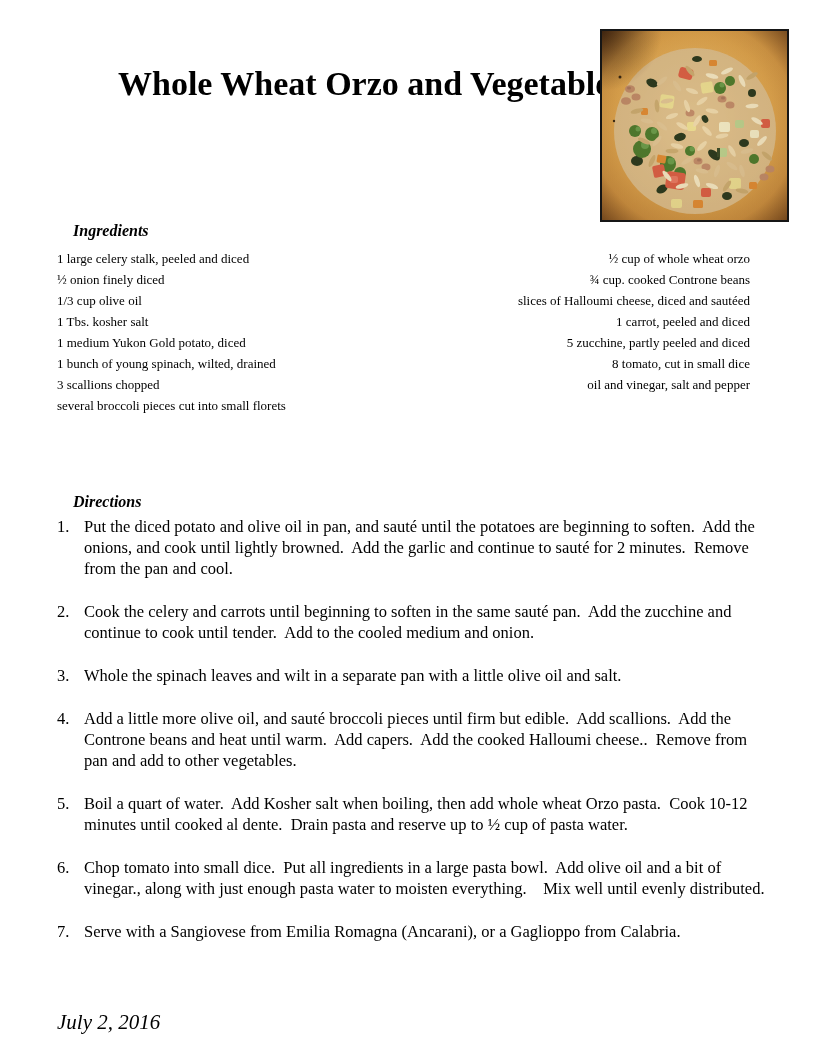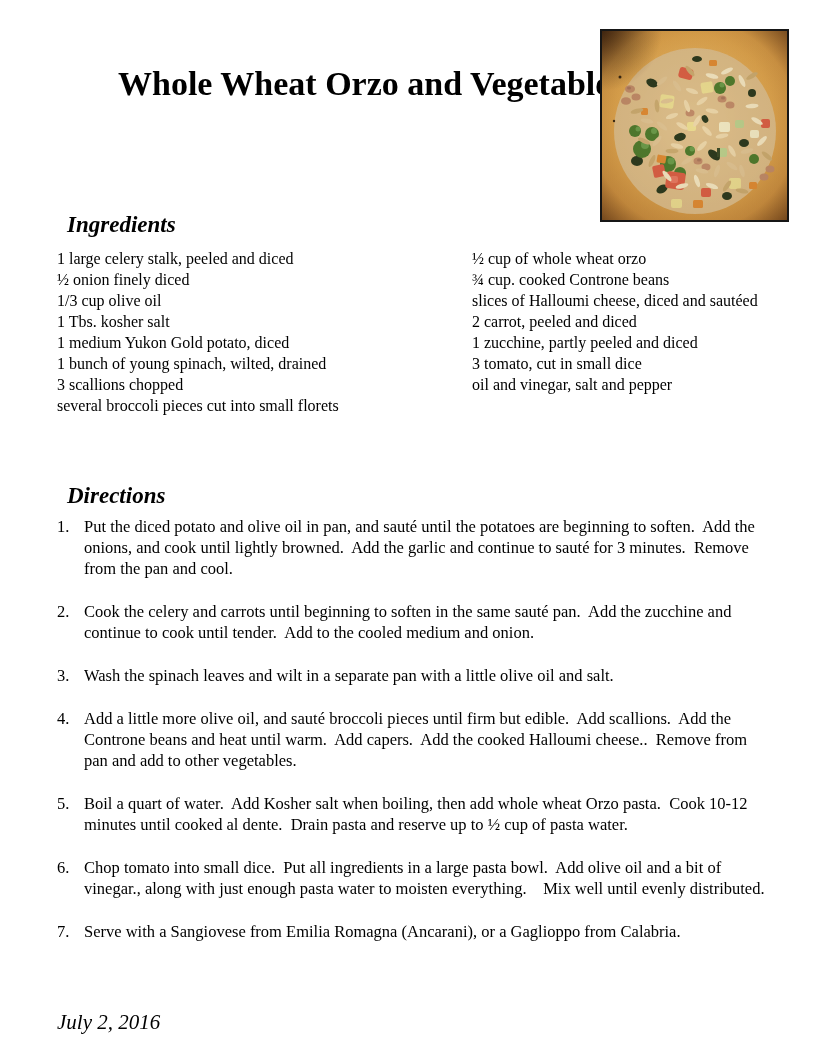--- a/index.html
+++ b/index.html
@@ -14,32 +14,32 @@
     position:absolute; left:118px; top:68px; margin:0;
     font-size:34px; font-weight:bold; line-height:32px; white-space:nowrap;
   }
 
   .photo {
     position:absolute; left:600px; top:29px; width:185px; height:189px;
     border:2px solid #161616; background:#d8a04b; overflow:hidden;
   }
 
   .section-heading {
-    position:absolute; margin:10px;
-    font-size:23px; font-weight:bold; font-style:italic; line-height:20px;
+    position:absolute; margin:16px;
+    font-size:16px; font-weight:bold; font-style:italic; line-height:20px;
   }
   .ing-heading { left:57px; top:205px; }
   .dir-heading { left:57px; top:476px;text-align:center; }
 
   .ing-cols { position:absolute; left:57px; top:248px; width:715px; }
   .ing-col { position:absolute; top:0; }
   .ing-col.left  { left:0; width:390px; }
-  .ing-col.right { left:415px; width:322px; }
+  .ing-col.right { left:371px; width:322px;text-align:right; }
   .ing-line {
-    font-size:16px; line-height:21px; white-space:nowrap; position:relative;
+    font-size:13px; line-height:21px; white-space:nowrap; position:relative;
   }
   .caret {
     position:absolute; left:-3px; top:1px; width:1.5px; height:18px;
     background:#3a3a3a;
   }
 
   .steps { position:absolute; left:57px; top:516px; width:715px; }
   .step { display:flex; margin:0 0 22px 0; }
   .step-num { flex:none; width:27px; font-size:16.5px; line-height:21px; }
   .step-text {
@@ -230,41 +230,41 @@
       <div class="ing-line">1 Tbs. kosher salt</div>
       <div class="ing-line">1 medium Yukon Gold potato, diced</div>
       <div class="ing-line">1 bunch of young spinach, wilted, drained</div>
       <div class="ing-line">3 scallions chopped</div>
       <div class="ing-line">several broccoli pieces cut into small florets</div>
     </div>
     <div class="ing-col right">
       <div class="ing-line">½ cup of whole wheat orzo</div>
       <div class="ing-line">¾ cup. cooked Controne beans</div>
       <div class="ing-line">slices of Halloumi cheese, diced and sautéed</div>
-      <div class="ing-line">2 carrot, peeled and diced</div>
-      <div class="ing-line">1 zucchine, partly peeled and diced</div>
-      <div class="ing-line">3 tomato, cut in small dice</div>
+      <div class="ing-line">1 carrot, peeled and diced</div>
+      <div class="ing-line">5 zucchine, partly peeled and diced</div>
+      <div class="ing-line">8 tomato, cut in small dice</div>
       <div class="ing-line">oil and vinegar, salt and pepper</div>
     </div>
   </div>
 
   <h2 class="section-heading dir-heading">Directions</h2>
 
   <div class="steps">
     <div class="step">
       <span class="step-num">1.</span>
-      <div class="step-text">Put the diced potato and olive oil in pan, and sauté until the potatoes are beginning to soften.  Add the onions, and cook until lightly browned.  Add the garlic and continue to sauté for 3 minutes.  Remove from the pan and cool.</div>
+      <div class="step-text">Put the diced potato and olive oil in pan, and sauté until the potatoes are beginning to soften.  Add the onions, and cook until lightly browned.  Add the garlic and continue to sauté for 2 minutes.  Remove from the pan and cool.</div>
     </div>
     <div class="step">
       <span class="step-num">2.</span>
       <div class="step-text">Cook the celery and carrots until beginning to soften in the same sauté pan.  Add the zucchine and continue to cook until tender.  Add to the cooled medium and onion.</div>
     </div>
     <div class="step">
       <span class="step-num">3.</span>
-      <div class="step-text">Wash the spinach leaves and wilt in a separate pan with a little olive oil and salt.</div>
+      <div class="step-text">Whole the spinach leaves and wilt in a separate pan with a little olive oil and salt.</div>
     </div>
     <div class="step">
       <span class="step-num">4.</span>
       <div class="step-text">Add a little more olive oil, and sauté broccoli pieces until firm but edible.  Add scallions.  Add the Controne beans and heat until warm.  Add capers.  Add the cooked Halloumi cheese..  Remove from pan and add to other vegetables.</div>
     </div>
     <div class="step">
       <span class="step-num">5.</span>
       <div class="step-text">Boil a quart of water.  Add Kosher salt when boiling, then add whole wheat Orzo pasta.  Cook 10-12 minutes until cooked al dente.  Drain pasta and reserve up to ½ cup of pasta water.</div>
     </div>
     <div class="step">

